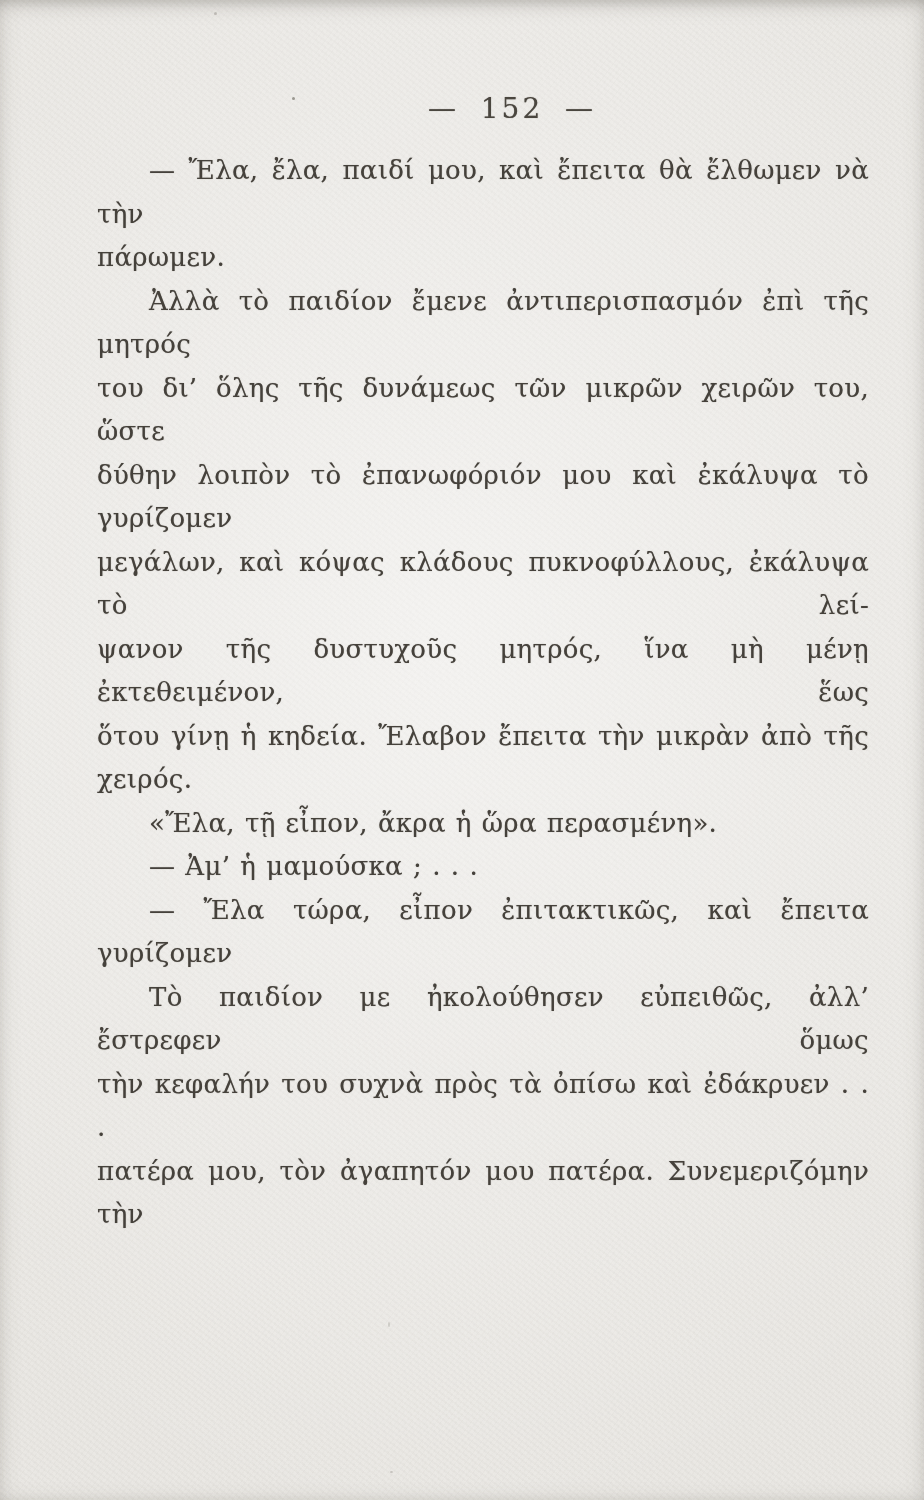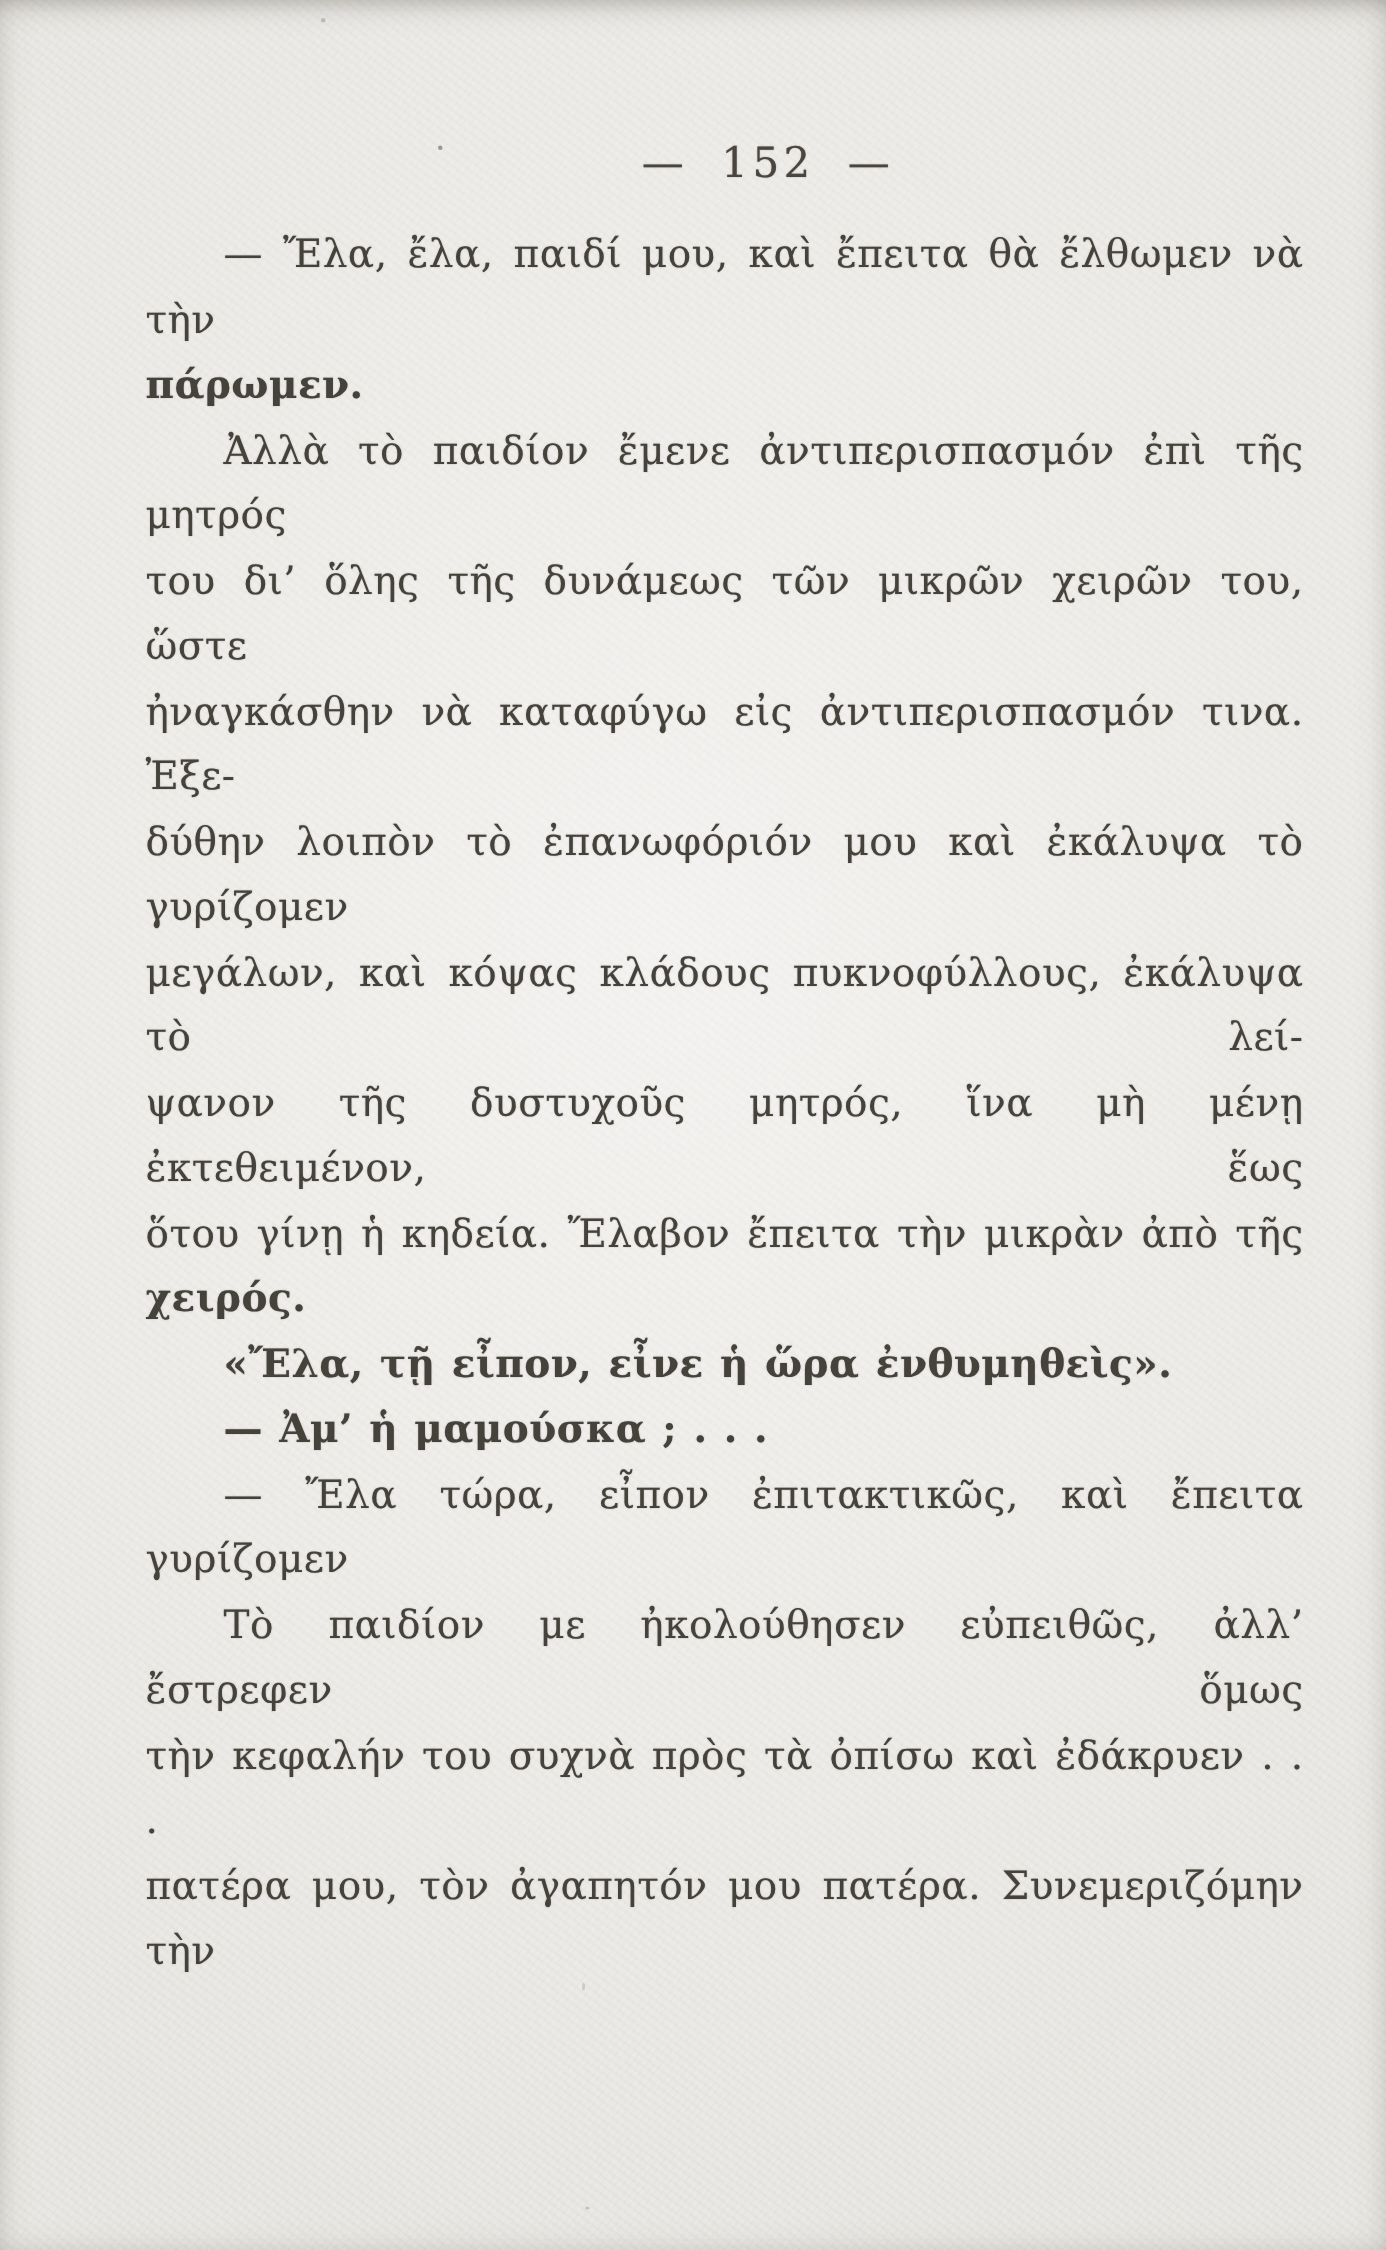--- a/index.html
+++ b/index.html
@@ -62,21 +62,20 @@
     text-shadow: 0 0 0.9px rgba(74,69,62,0.5);
   }
   .line {
     text-align: justify;
     text-align-last: justify;
     min-height: 43.5px;
   }
   .line.end {
     text-align: center;
     text-align-last: left;
-    font-weight: bold;
   }
   .line.indent {
     text-indent: 52px;
   }
   .speck {
     position: absolute;
     border-radius: 50%;
     background: rgba(90,85,75,0.55);
     pointer-events: none;
   }
@@ -85,27 +84,26 @@
 <body>
 
 <div class="page" style="--paper: #e9e7e3; --ink: #45413b;">
   <div class="page-number">— 152 —</div>
 
   <div class="text-body" id="text-body">
       <div class="line indent">— Ἔλα, ἔλα, παιδί μου, καὶ ἔπειτα θὰ ἔλθωμεν νὰ τὴν</div>
       <div class="line end">πάρωμεν.</div>
       <div class="line indent">Ἀλλὰ τὸ παιδίον ἔμενε ἀντιπερισπασμόν ἐπὶ τῆς μητρός</div>
       <div class="line">του δι’ ὅλης τῆς δυνάμεως τῶν μικρῶν χειρῶν του, ὥστε</div>
-      <div class="line">ἠναγκάσθην νὰ καταφύγω εἰς ἀντιπερισπασμόν τινα. Ἐξε-</div>
       <div class="line">δύθην λοιπὸν τὸ ἐπανωφόριόν μου καὶ ἐκάλυψα τὸ γυρίζομεν</div>
       <div class="line">μεγάλων, καὶ κόψας κλάδους πυκνοφύλλους, ἐκάλυψα τὸ λεί-</div>
       <div class="line">ψανον τῆς δυστυχοῦς μητρός, ἵνα μὴ μένῃ ἐκτεθειμένον, ἕως</div>
       <div class="line">ὅτου γίνῃ ἡ κηδεία. Ἔλαβον ἔπειτα τὴν μικρὰν ἀπὸ τῆς</div>
       <div class="line end">χειρός.</div>
-      <div class="line indent end">«Ἔλα, τῇ εἶπον, εἶνε ἡ ὥρα ἐνθυμηθεὶς».</div>
+      <div class="line indent end">«Ἔλα, τῇ εἶπον, ἄκρα ἡ ὥρα περασμένη».</div>
       <div class="line indent end">— Ἀμ’ ἡ μαμούσκα ; . . .</div>
       <div class="line indent">— Ἔλα τώρα, εἶπον ἐπιτακτικῶς, καὶ ἔπειτα γυρίζομεν</div>
       <div class="line indent">Τὸ παιδίον με ἠκολούθησεν εὐπειθῶς, ἀλλ’ ἔστρεφεν ὅμως</div>
       <div class="line">τὴν κεφαλήν του συχνὰ πρὸς τὰ ὀπίσω καὶ ἐδάκρυεν . . .</div>
       <div class="line">πατέρα μου, τὸν ἀγαπητόν μου πατέρα. Συνεμεριζόμην τὴν</div>
     </div>
 
   <div class="speck" style="left:292px; top:97px;  width:3px; height:3px;"></div>
   <div class="speck" style="left:214px; top:12px;  width:3px; height:3px; opacity:.5;"></div>
   <div class="speck" style="left:390px; top:1471px; width:3px; height:2px; opacity:.45;"></div>

